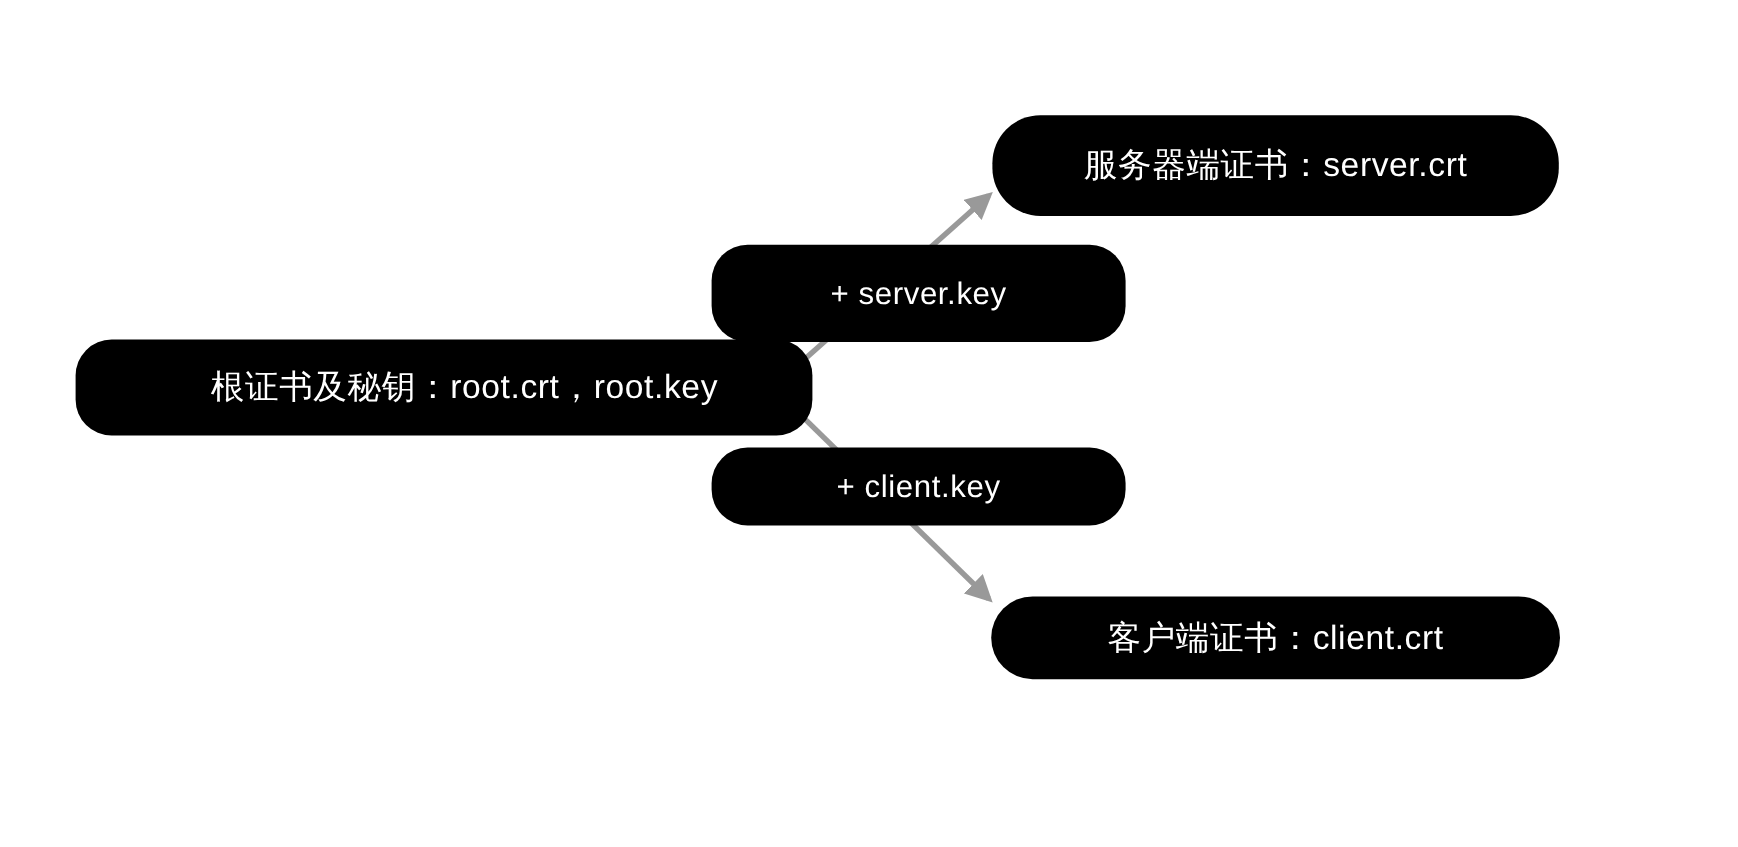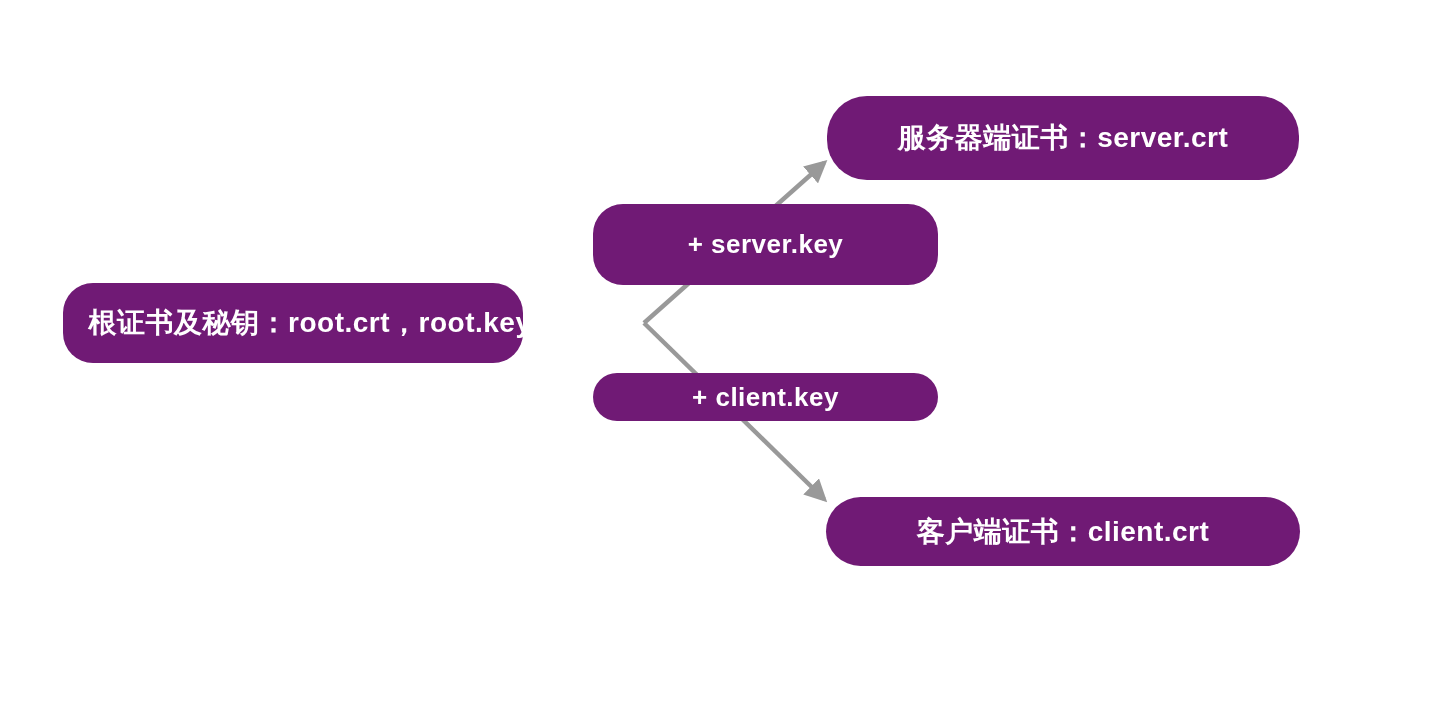--- a/index.html
+++ b/index.html
@@ -19,53 +19,53 @@
     position: absolute;
     left: 0;
     top: 0;
     width: 1448px;
     height: 706px;
     z-index: 0;
   }
   .node {
     position: absolute;
     z-index: 1;
-    background: #701a75;
+    background: #000000;
     color: #ffffff;
     display: flex;
     align-items: center;
     justify-content: center;
     text-align: left;
-    font-weight: 700;
+    font-weight: 400;
     letter-spacing: 0.5px;
     box-sizing: border-box;
     white-space: nowrap;
   }
   .node-root {
     left: 63px; top: 283px;
-    width: 460px; height: 80px;
+    width: 614px; height: 80px;
     border-radius: 30px;
     font-size: 28px;
     padding-left: 34px;
   }
   .node-server-key {
     left: 593px; top: 204px;
     width: 345px; height: 81px;
     border-radius: 30px;
     font-size: 26px;
   }
   .node-server-cert {
     left: 827px; top: 96px;
     width: 472px; height: 84px;
     border-radius: 40px;
     font-size: 28px;
   }
   .node-client-key {
     left: 593px; top: 373px;
-    width: 345px; height: 48px;
+    width: 345px; height: 65px;
     border-radius: 30px;
     font-size: 26px;
   }
   .node-client-cert {
     left: 826px; top: 497px;
     width: 474px; height: 69px;
     border-radius: 40px;
     font-size: 28px;
   }
 </style>

